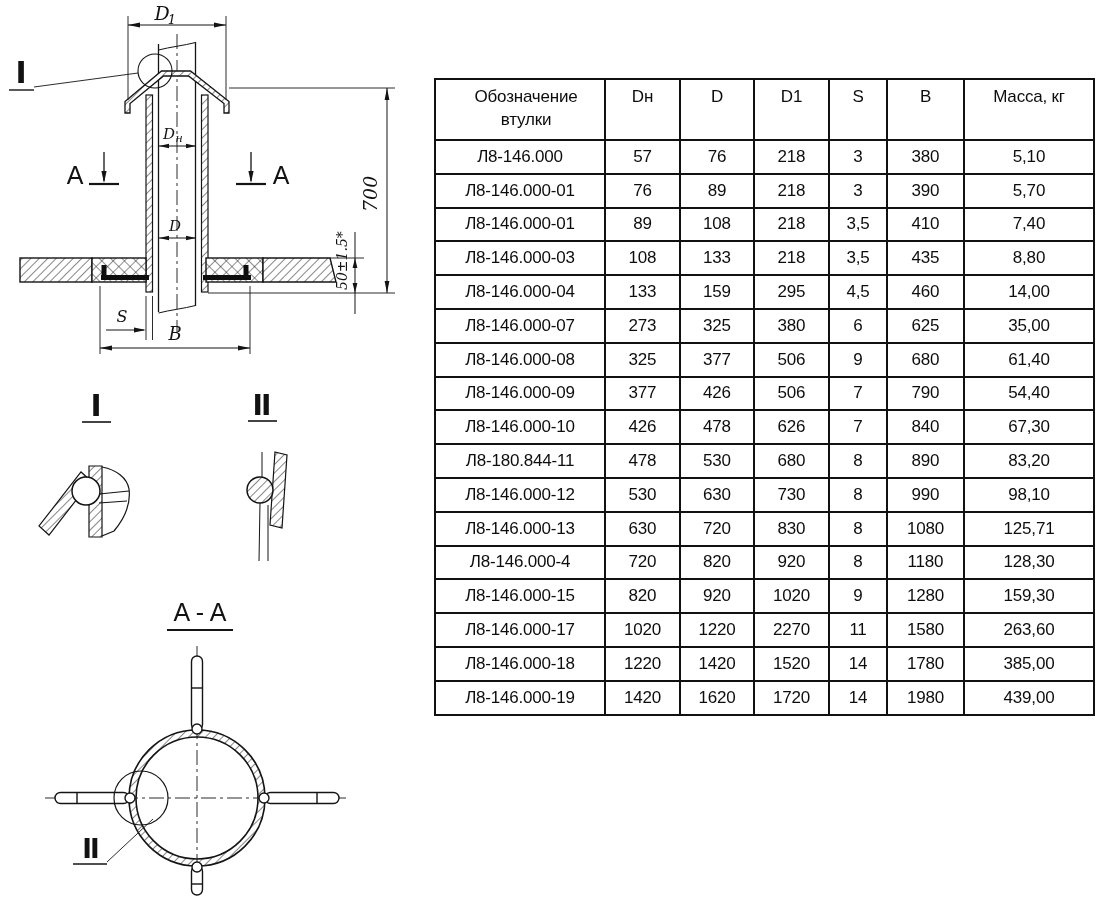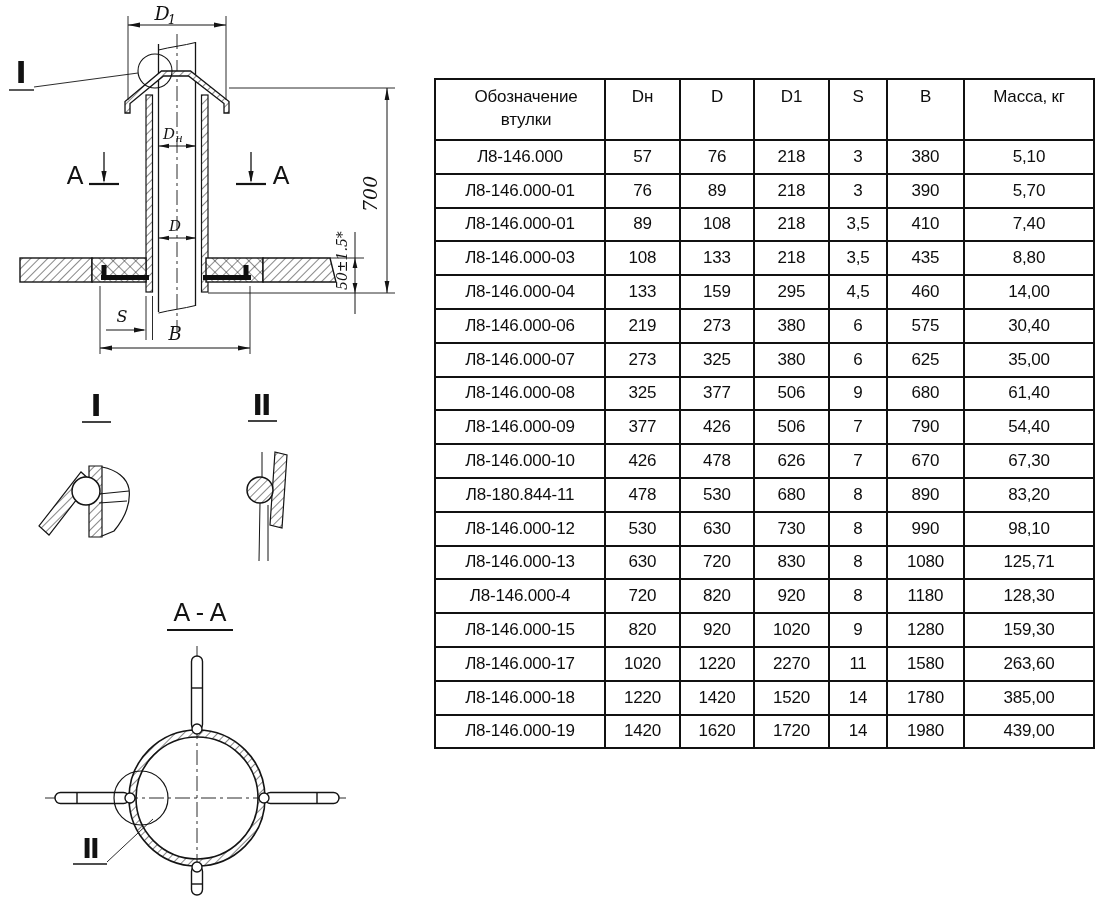--- a/index.html
+++ b/index.html
@@ -276,29 +276,20 @@
       <tr>
         <td>Л8-146.000-04</td>
         <td>133</td>
         <td>159</td>
         <td>295</td>
         <td>4,5</td>
         <td>460</td>
         <td>14,00</td>
       </tr>
       <tr>
-        <td>Л8-146.000-06</td>
-        <td>219</td>
-        <td>273</td>
-        <td>380</td>
-        <td>6</td>
-        <td>575</td>
-        <td>30,40</td>
-      </tr>
-      <tr>
         <td>Л8-146.000-07</td>
         <td>273</td>
         <td>325</td>
         <td>380</td>
         <td>6</td>
         <td>625</td>
         <td>35,00</td>
       </tr>
       <tr>
         <td>Л8-146.000-08</td>
@@ -317,21 +308,21 @@
         <td>7</td>
         <td>790</td>
         <td>54,40</td>
       </tr>
       <tr>
         <td>Л8-146.000-10</td>
         <td>426</td>
         <td>478</td>
         <td>626</td>
         <td>7</td>
-        <td>670</td>
+        <td>840</td>
         <td>67,30</td>
       </tr>
       <tr>
         <td>Л8-180.844-11</td>
         <td>478</td>
         <td>530</td>
         <td>680</td>
         <td>8</td>
         <td>890</td>
         <td>83,20</td>

